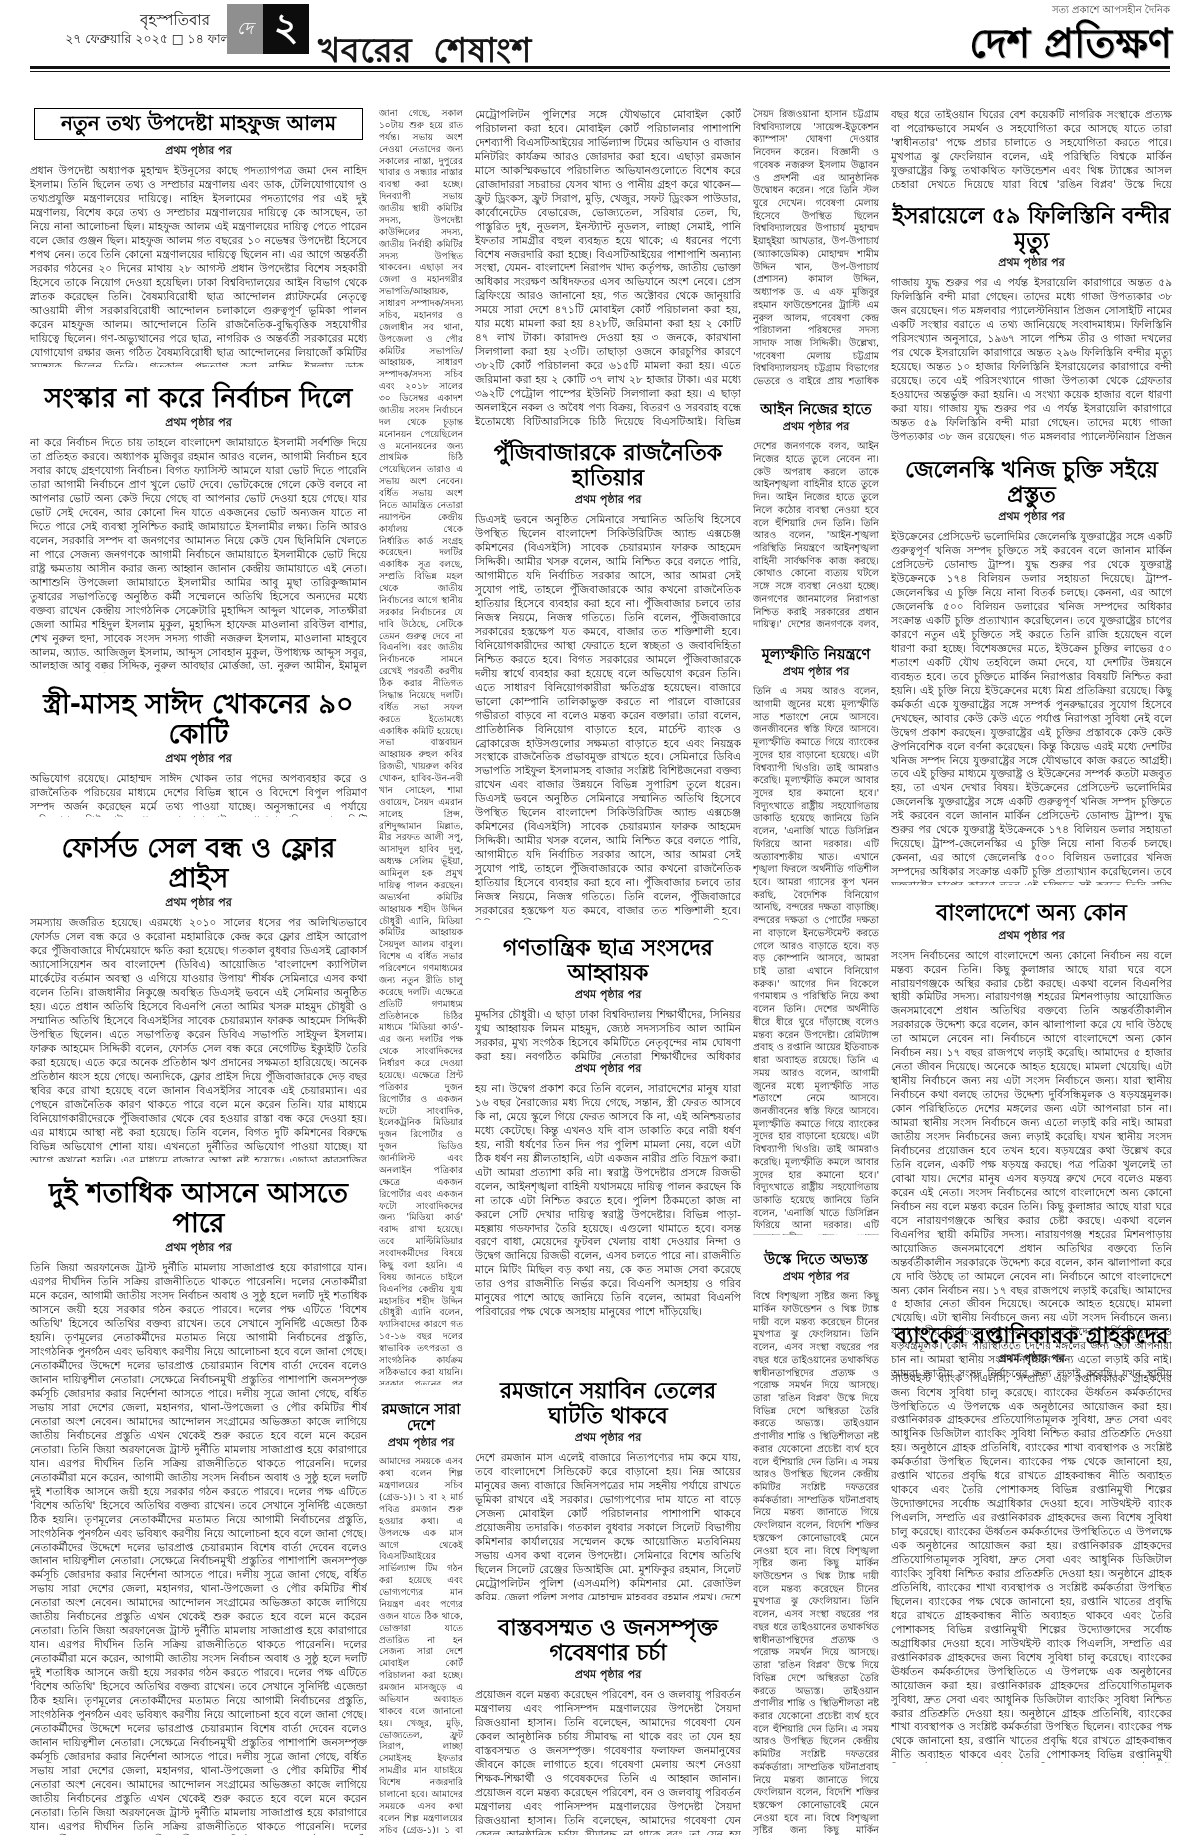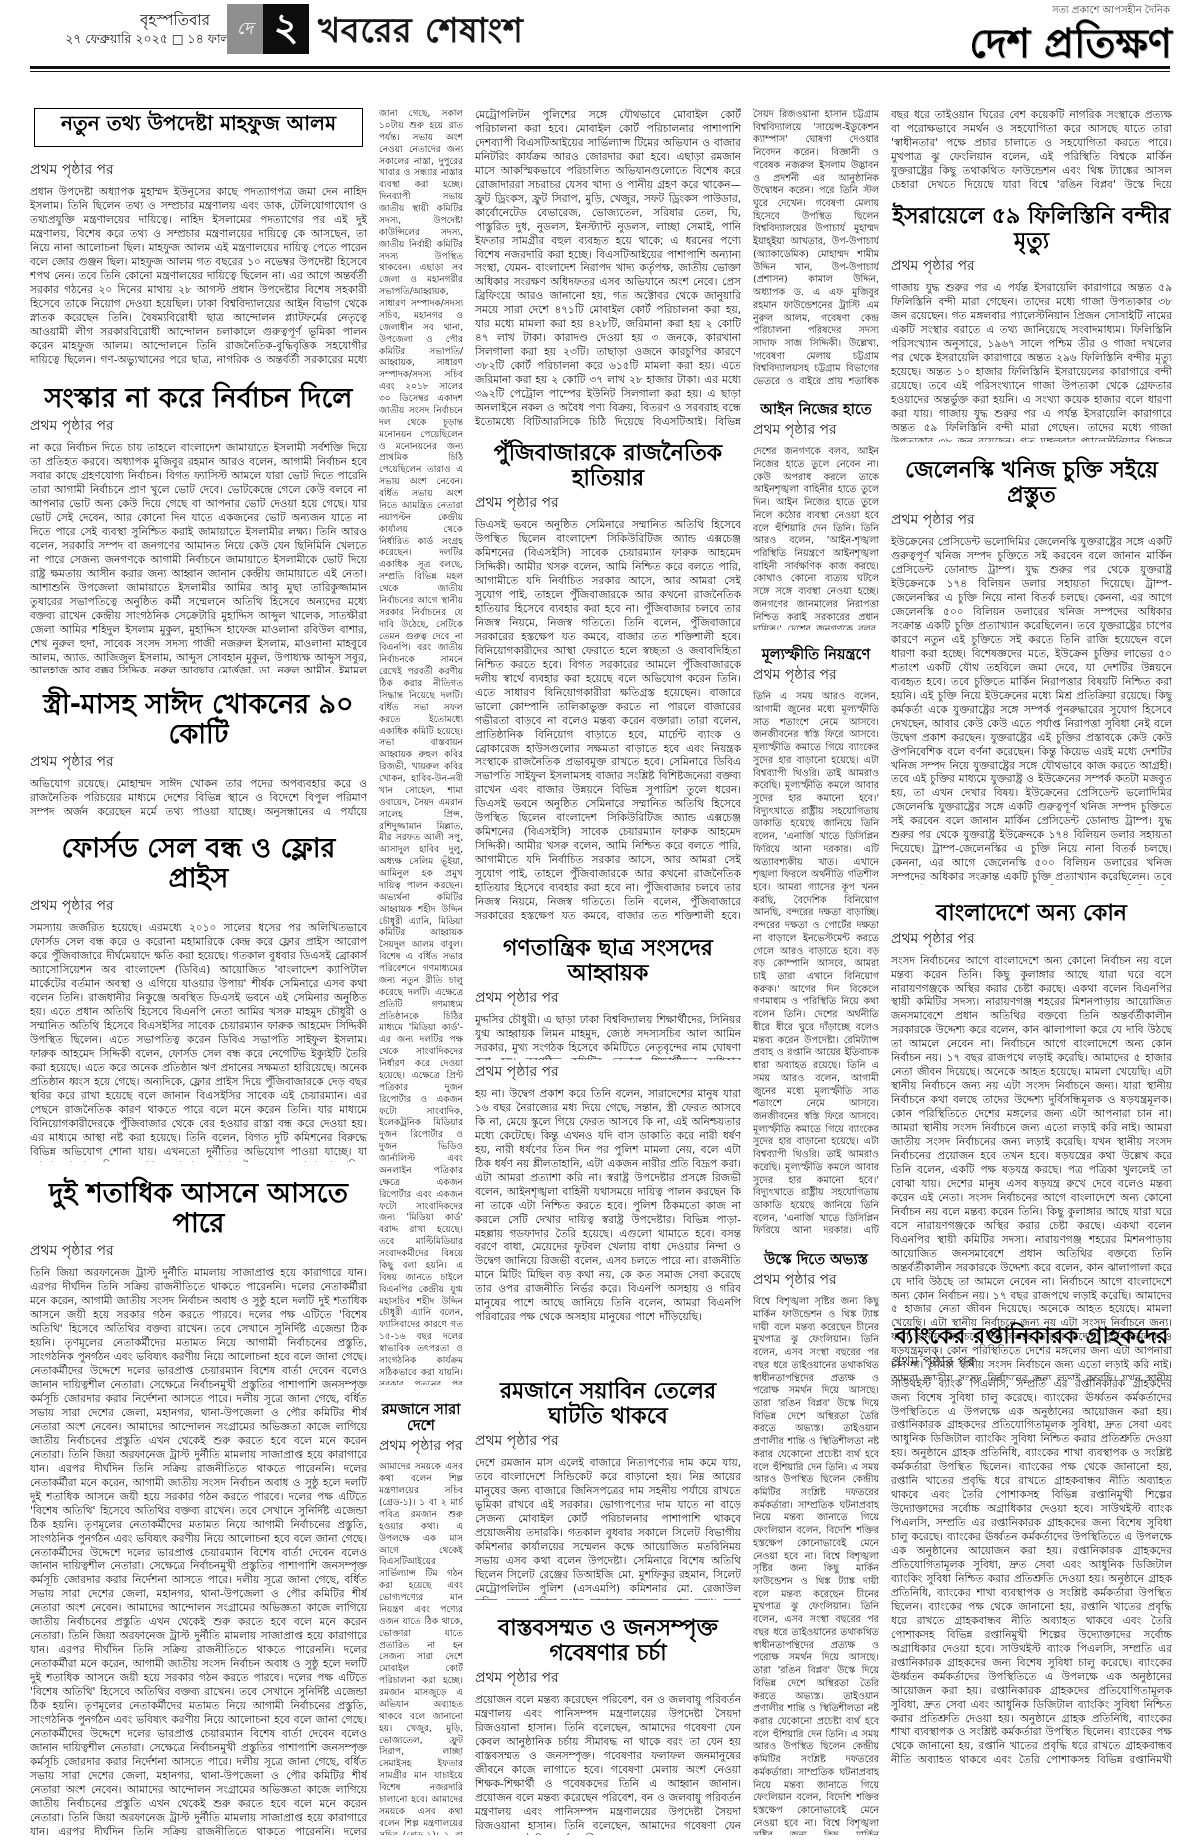--- a/index.html
+++ b/index.html
@@ -8,43 +8,43 @@
   
   .hdr-day{position:absolute;left:30px;top:8px;width:290px;text-align:center;
            font-weight:normal;font-size:15px;}
   .hdr-date{position:absolute;left:20px;top:30px;width:310px;text-align:center;font-size:12.5px;}
   .emblem{position:absolute;left:227px;top:4px;width:36px;height:50px;background:#8f8f8f;
           color:#fff;display:flex;align-items:center;justify-content:center;
           font-family:"DejaVu Serif","Liberation Serif",serif;font-size:17px;font-style:italic;}
   .pageno{position:absolute;left:263px;top:4px;width:46px;height:50px;background:#0d0d0d;
           color:#fff;display:flex;align-items:center;justify-content:center;
           font-size:38px;font-weight:bold;}
-  .section-title{position:absolute;left:318px;top:4px;width:420px;
-          font-size:34px;font-weight:bold;letter-spacing:.5px;}
+  .section-title{position:absolute;left:318px;top:24px;width:420px;
+          font-size:34px;font-weight:bold;letter-spacing:.5px;font-family:Liberation Mono, monospace;}
   .tagline{position:absolute;right:30px;top:2px;width:300px;text-align:right;
           font-size:10px;color:#444;}
   .paper-name{position:absolute;right:28px;top:12px;width:420px;text-align:right;
           font-size:40px;font-weight:bold;color:#000;
           text-shadow:1px 1px 0 #b9b9b9;}
   .rule-a{position:absolute;left:30px;right:30px;top:66px;height:3px;background:#111;}
   .rule-b{position:absolute;left:30px;right:30px;top:71px;height:1px;background:#111;}
   
   .band{position:absolute;top:108px;height:1727px;}
   .band-a{left:30px;width:337px;}
   .band-b{left:379px;width:84px;}
   .band-c{left:475px;width:266px;}
   .band-d{left:753px;width:126px;}
   .band-e{left:891px;width:281px;}
   .art{position:absolute;left:0;right:0;display:flex;flex-direction:column;overflow:hidden;}
   .hl{text-align:center;font-weight:bold;margin:16px 0 1px 0;line-height:1.12;color:#000;}
   .hl-xl{font-size:27px;}
   .hl-lg{font-size:22px;}
   .hl-sm{font-size:14.5px;}
-  .hl-box{border:1.5px solid #000;padding:3px 6px 12px;margin:0 4px 11px;font-size:20px;}
-  .cont{font-size:14px;margin:0 0 3px 0;}
+  .hl-box{border:1.5px solid #000;padding:3px 6px 5px;margin:0 4px 2px;font-size:20px;}
+  .cont{text-align:center;font-size:11px;margin:0 0 3px 0;font-weight:bold;}
   .body{flex:1 1 auto;overflow:hidden;margin:0;text-align:justify;
         font-size:10.5px;line-height:1.33;word-spacing:.5px;}
   .body-b{font-size:9px;line-height:1.32;}
   .body-d{font-size:9.5px;line-height:1.34;}
 </style>
 </head>
 <body>
 
 <div class="page">
 

